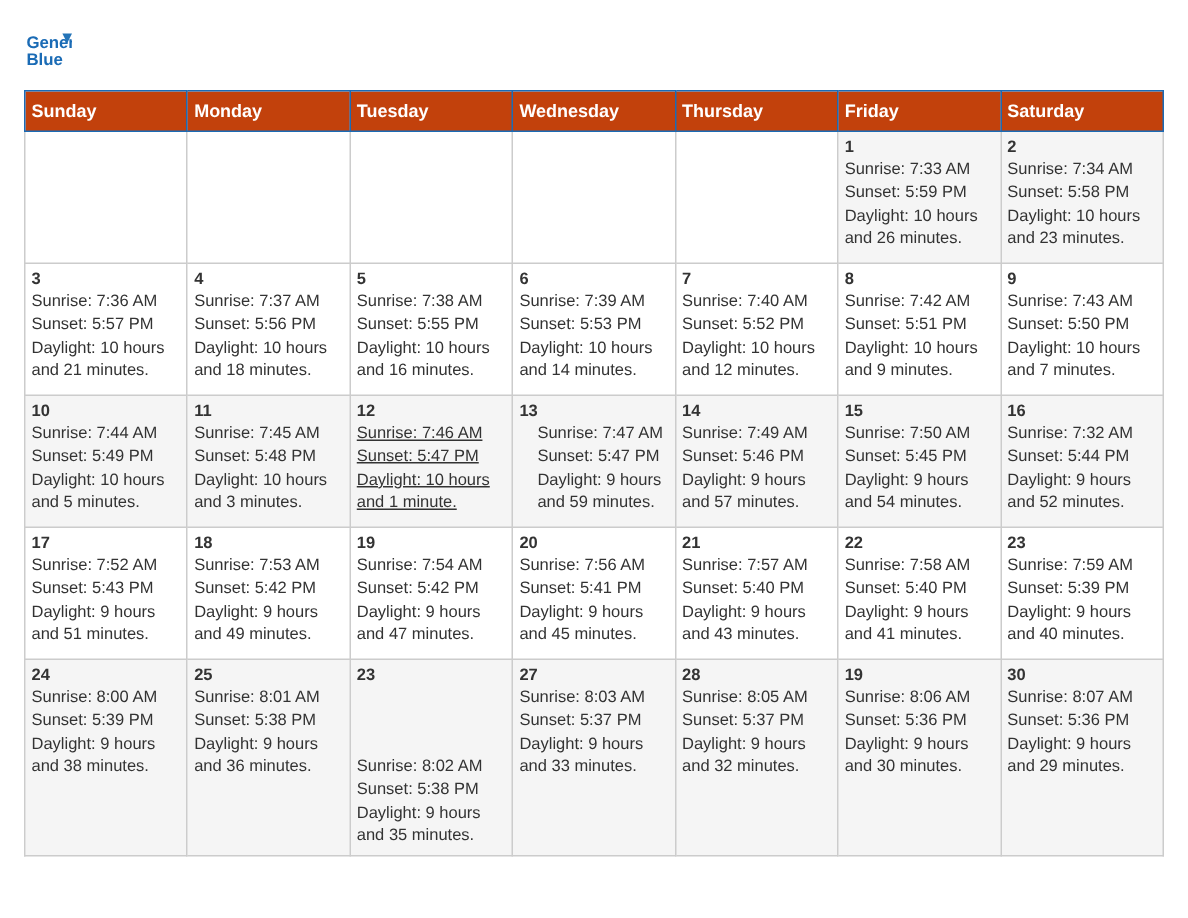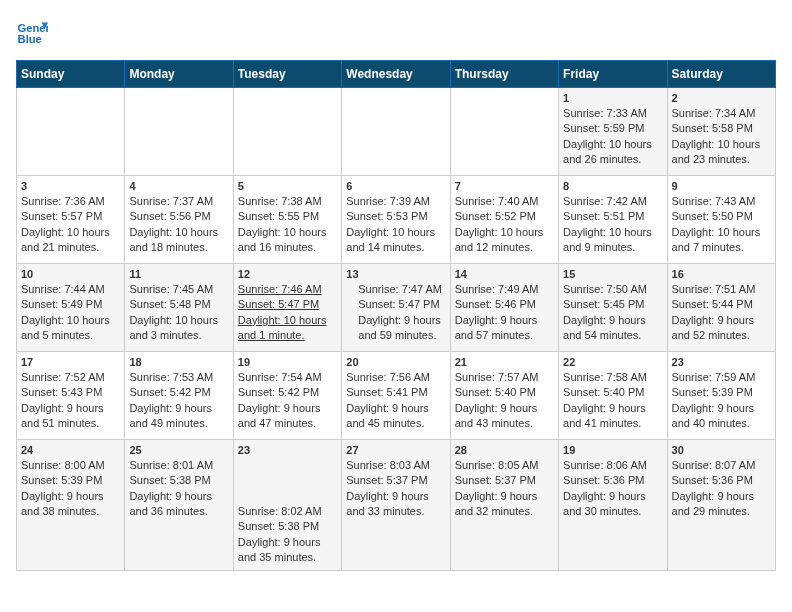--- a/index.html
+++ b/index.html
@@ -36,21 +36,21 @@
     .location {
       font-size: 15px;
       color: #555;
     }
     table {
       width: 100%;
       border-collapse: collapse;
       table-layout: fixed;
     }
     thead th {
-      background-color: #0c4a6e;
+      background-color: #c2410c;
       color: #fff;
       font-size: 12px;
       font-weight: bold;
       padding: 6px 4px;
       text-align: left;
       border: 1px solid #1a6bb5;
     }
     tbody td {
       vertical-align: top;
       border: 1px solid #ccc;
@@ -222,21 +222,21 @@
         </td>
         <td>
           <span class="day-num">15</span>
           <div class="day-detail" style="white-space: pre-line;">Sunrise: 7:50 AM
 Sunset: 5:45 PM
 Daylight: 9 hours
 and 54 minutes.</div>
         </td>
         <td>
           <span class="day-num">16</span>
-          <div class="day-detail" style="white-space: pre-line;">Sunrise: 7:51 AM
+          <div class="day-detail" style="white-space: pre-line;">Sunrise: 7:32 AM
 Sunset: 5:44 PM
 Daylight: 9 hours
 and 52 minutes.</div>
         </td>
       </tr>
       <tr>
         <td>
           <span class="day-num">17</span>
           <div class="day-detail" style="white-space: pre-line;">Sunrise: 7:52 AM
 Sunset: 5:43 PM

